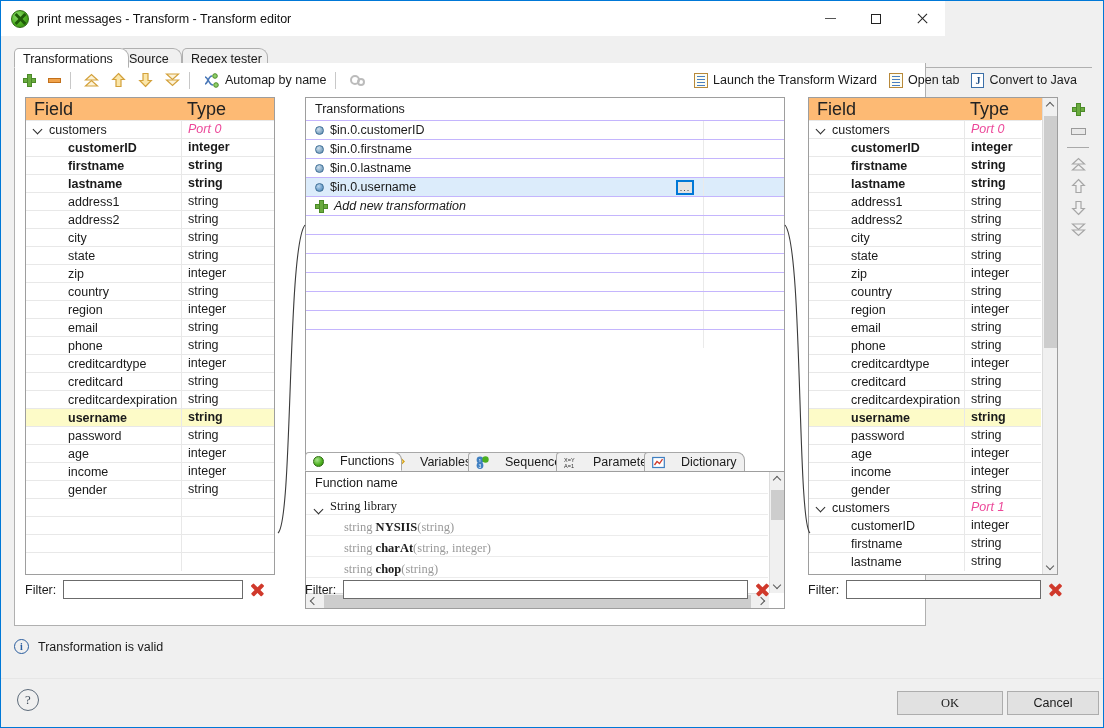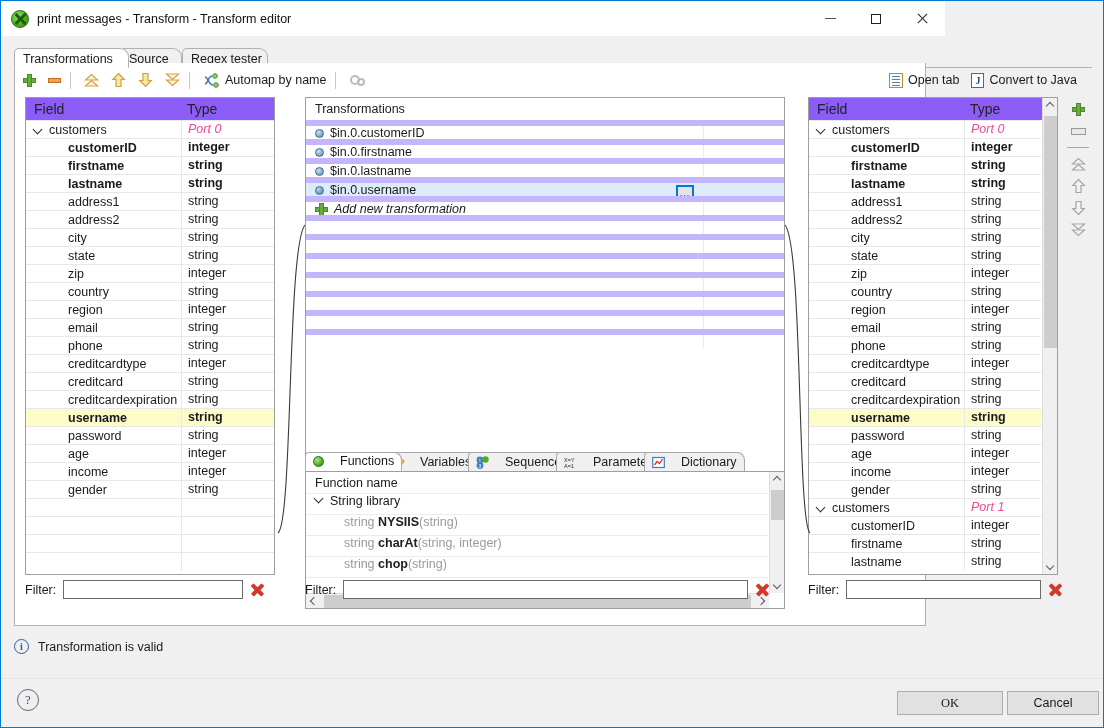--- a/index.html
+++ b/index.html
@@ -139,21 +139,21 @@
   .rp { left:793px; top:0; width:250px; height:478px; }
 
   .mid-box {
     position:absolute; left:290px; top:0; width:480px; height:512px;
     border:1px solid #9e9e9e; background:#ffffff;
   }
 
   
   .thead {
     display:flex; height:22px; align-items:center;
-    font-size:14px; color:#222; background:#8b5cf6;
+    font-size:18px; color:#222; background:#fdba74;
   }
   .thead .c1 { width:155px; padding-left:8px; }
   .thead .c2 { flex:1; padding-left:6px; }
 
   .rowlist { position:absolute; left:0; right:0; top:22px; bottom:0; }
   .frow {
     display:flex; height:18px; align-items:center;
     border-top:1px solid #e8e8e8;
     font-size:12.5px; white-space:nowrap;
   }
@@ -211,22 +211,22 @@
   .sb-caret.rt:before { transform:rotate(135deg); }
   .hsb .thumb { position:absolute; top:1px; height:13px; background:#cdcdcd; }
 
   
   .tr-head {
     height:22px; display:flex; align-items:center; padding-left:9px;
     font-size:12.5px;
   }
   .tr-rows { position:absolute; left:0; top:22px; right:0; height:228px; }
   .trow {
-    position:relative; display:flex; align-items:flex-start; height:19px;
-    border-top:6px solid #c4b5fd; font-size:12.5px; white-space:nowrap;
+    position:relative; display:flex; align-items:center; height:19px;
+    border-top:1px solid #c4b5fd; font-size:12.5px; white-space:nowrap;
   }
   .trow .lbl { padding-left:9px; display:flex; align-items:center; gap:6px; }
   .trow.selected { background:#dcecfb; }
   .trow .colsep {
     position:absolute; right:80px; top:0; bottom:0; width:1px; background:#eaeaea;
   }
   .dot {
     width:9px; height:9px; border-radius:50%; flex:0 0 auto;
     background:radial-gradient(circle at 35% 32%, #bcd7ef 0%, #6d9fca 60%, #41749e 100%);
     border:1px solid #3d6e96;
@@ -258,22 +258,22 @@
     background:#f0f0f0; white-space:nowrap;
   }
   .fn-tab.active { background:#ffffff; z-index:5; border-bottom:1px solid #fff; }
   .fn-body {
     position:absolute; left:0; top:19px; width:480px; height:138px;
     background:#ffffff; border:1px solid #9e9e9e;
   }
   .fn-head { height:21px; display:flex; align-items:center; padding-left:9px; font-size:12.5px; }
   .fn-rows { position:absolute; left:0; top:21px; right:16px; bottom:16px; overflow:hidden; }
   .fnrow {
-    display:flex; align-items:flex-start; height:21px;
-    border-top:1px solid #ececec; font-size:12.5px; white-space:nowrap;
+    display:flex; align-items:flex-end; height:21px;
+    border-top:1px solid #ececec; font-size:12.5px; white-space:nowrap;font-family:Liberation Serif, serif;
   }
   .fnrow.lib { padding-left:9px; gap:6px; }
   .fnrow .sig { padding-left:38px; color:#9a9a9a; }
   .fnrow .sig b { color:#1d1d1d; font-weight:bold; }
   .fnrow .ret { color:#9a9a9a; }
 
   
   .ti { width:13px; height:13px; position:relative; flex:0 0 auto; }
   .ti-fn { border-radius:50%;
     background:radial-gradient(circle at 35% 32%, #a9e48c 0%, #4caf1f 60%, #2c7a10 100%);
@@ -417,20 +417,24 @@
         <span class="ic ic-cog">
           <svg width="17" height="15" viewBox="0 0 17 15">
             <circle cx="6" cy="7" r="4" fill="none" stroke="#6b6b6b" stroke-width="2"></circle>
             <circle cx="12" cy="9" r="3" fill="none" stroke="#6b6b6b" stroke-width="2"></circle>
           </svg>
         </span>
       </div>
 
       <div class="tb-spacer"></div>
 
+      <div class="tb-item">
+        <span class="ic ic-wizard"></span>
+        <span>Launch the Transform Wizard</span>
+      </div>
       <div class="tb-item">
         <span class="ic ic-opentab"></span>
         <span>Open tab</span>
       </div>
       <div class="tb-item" style="margin-right:10px;">
         <span class="ic ic-java">J</span>
         <span>Convert to Java</span>
       </div>
     </div>
 

